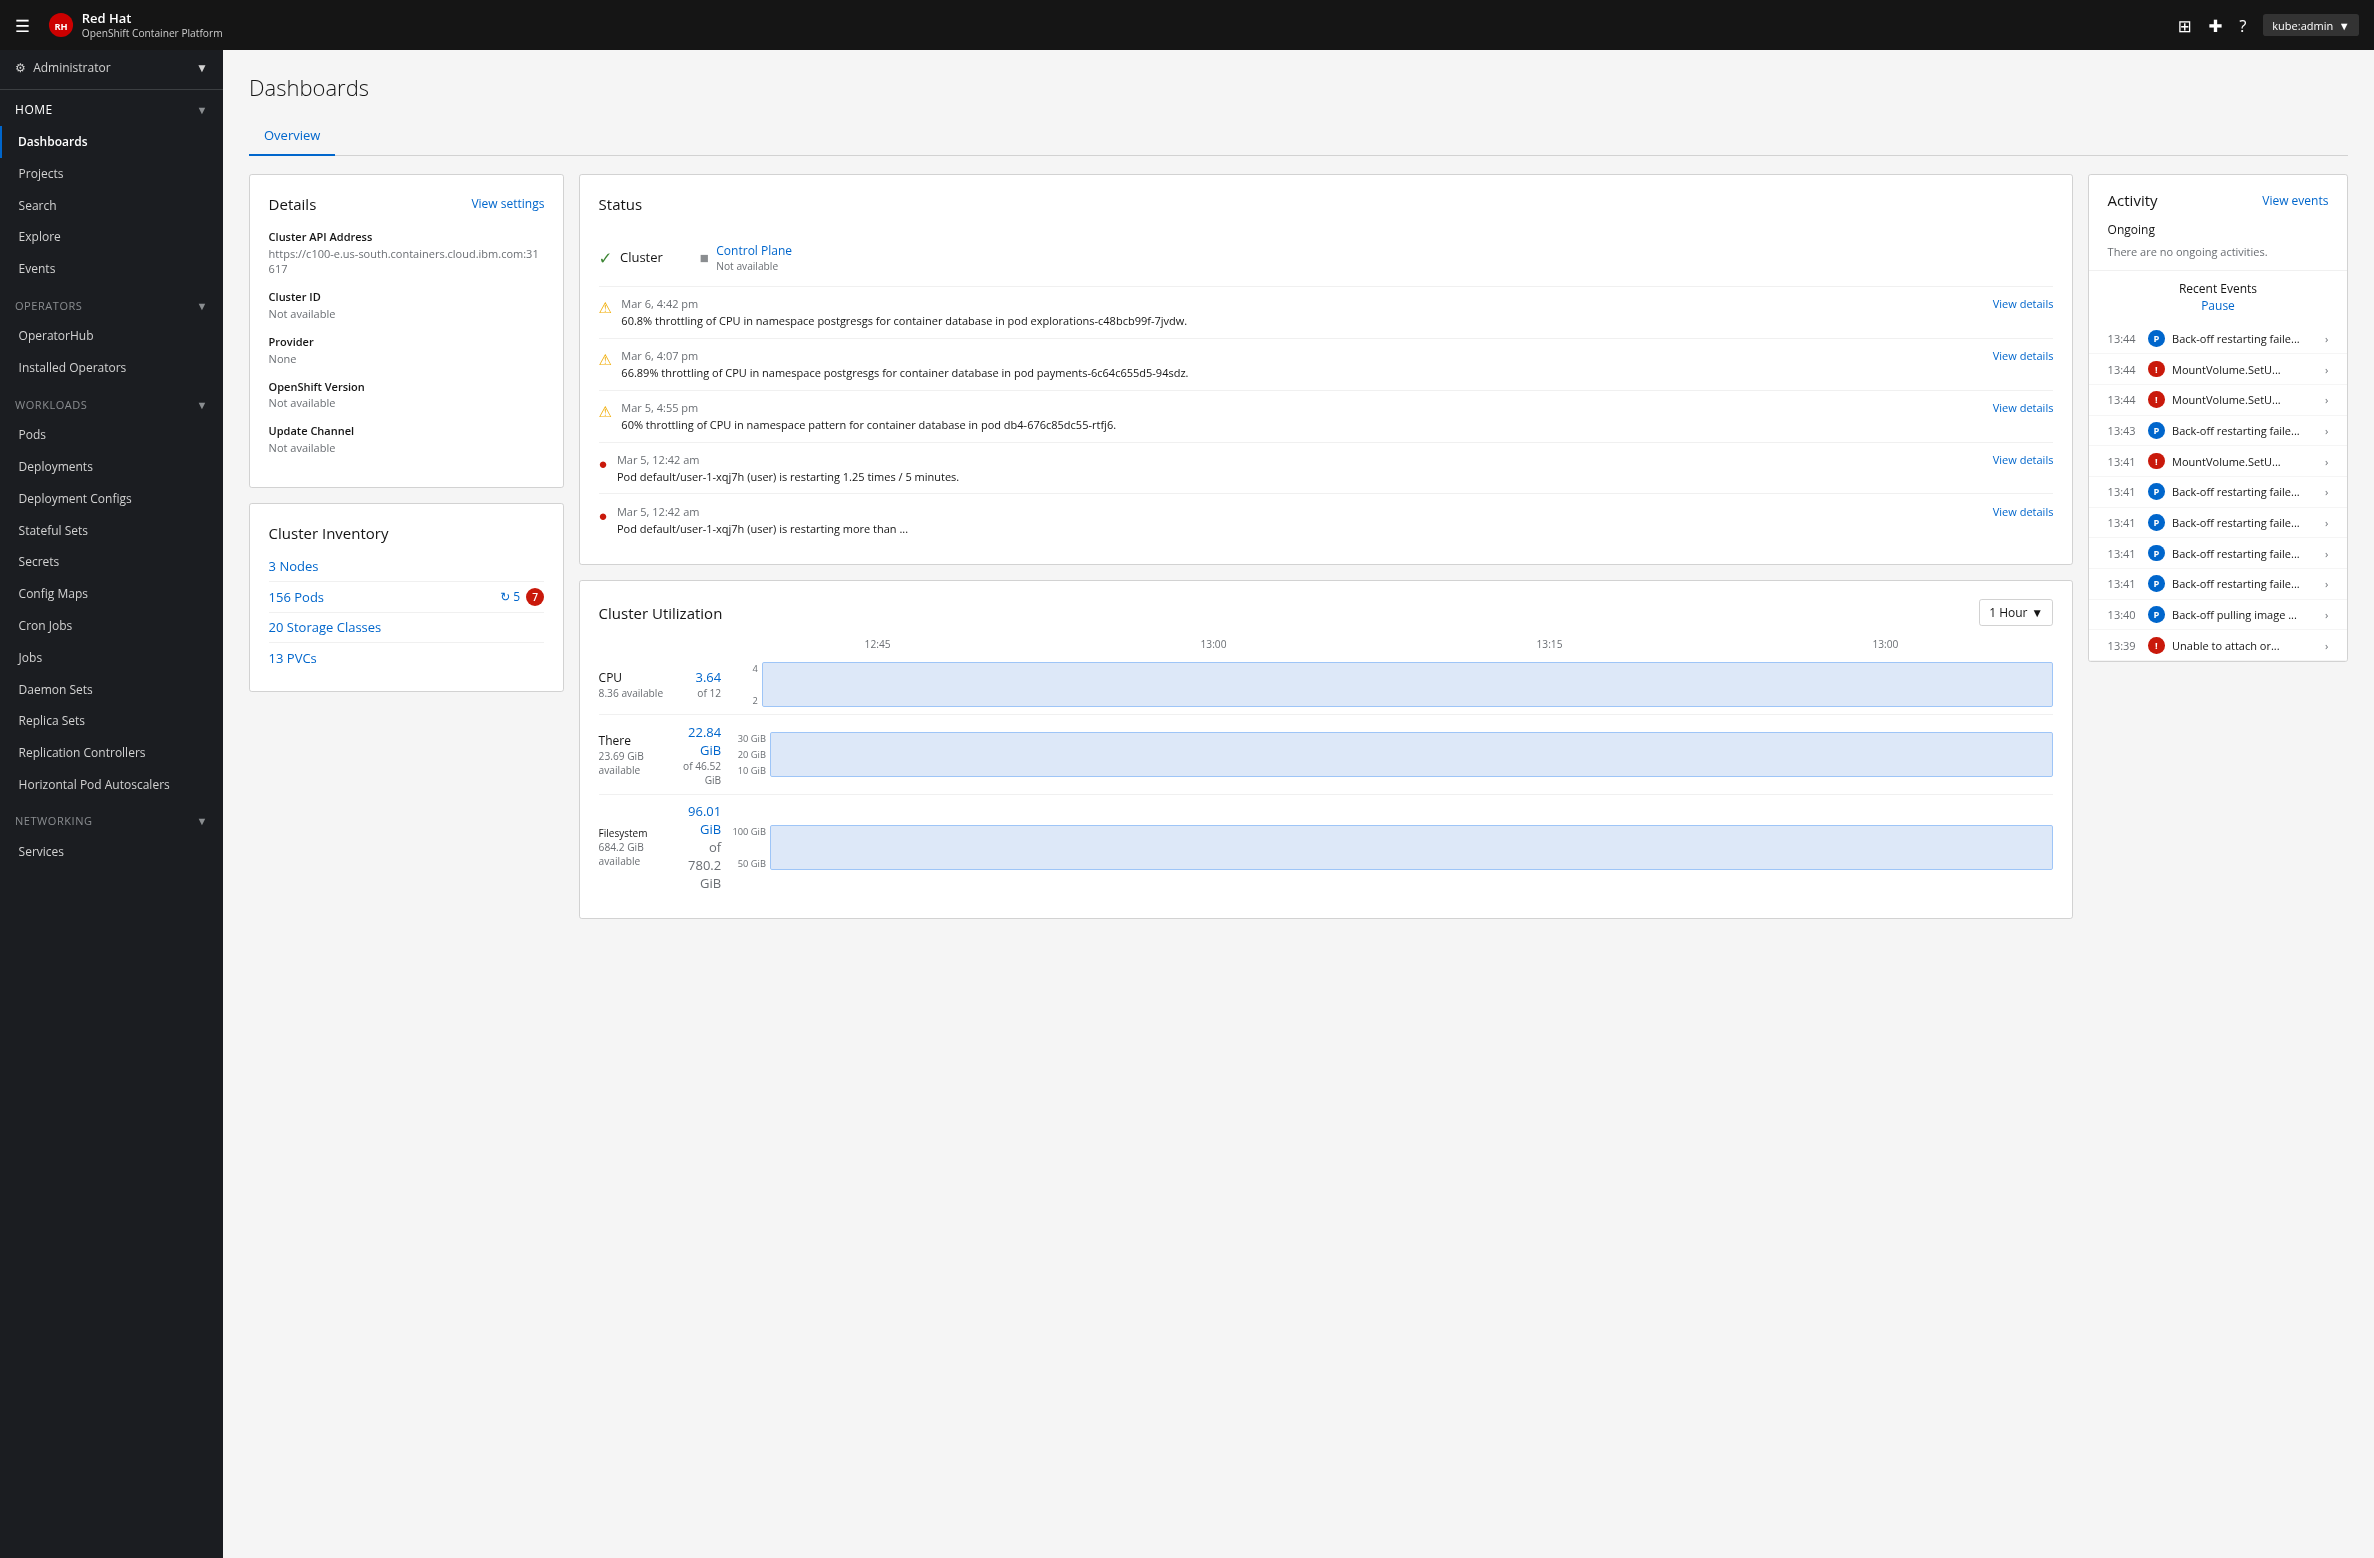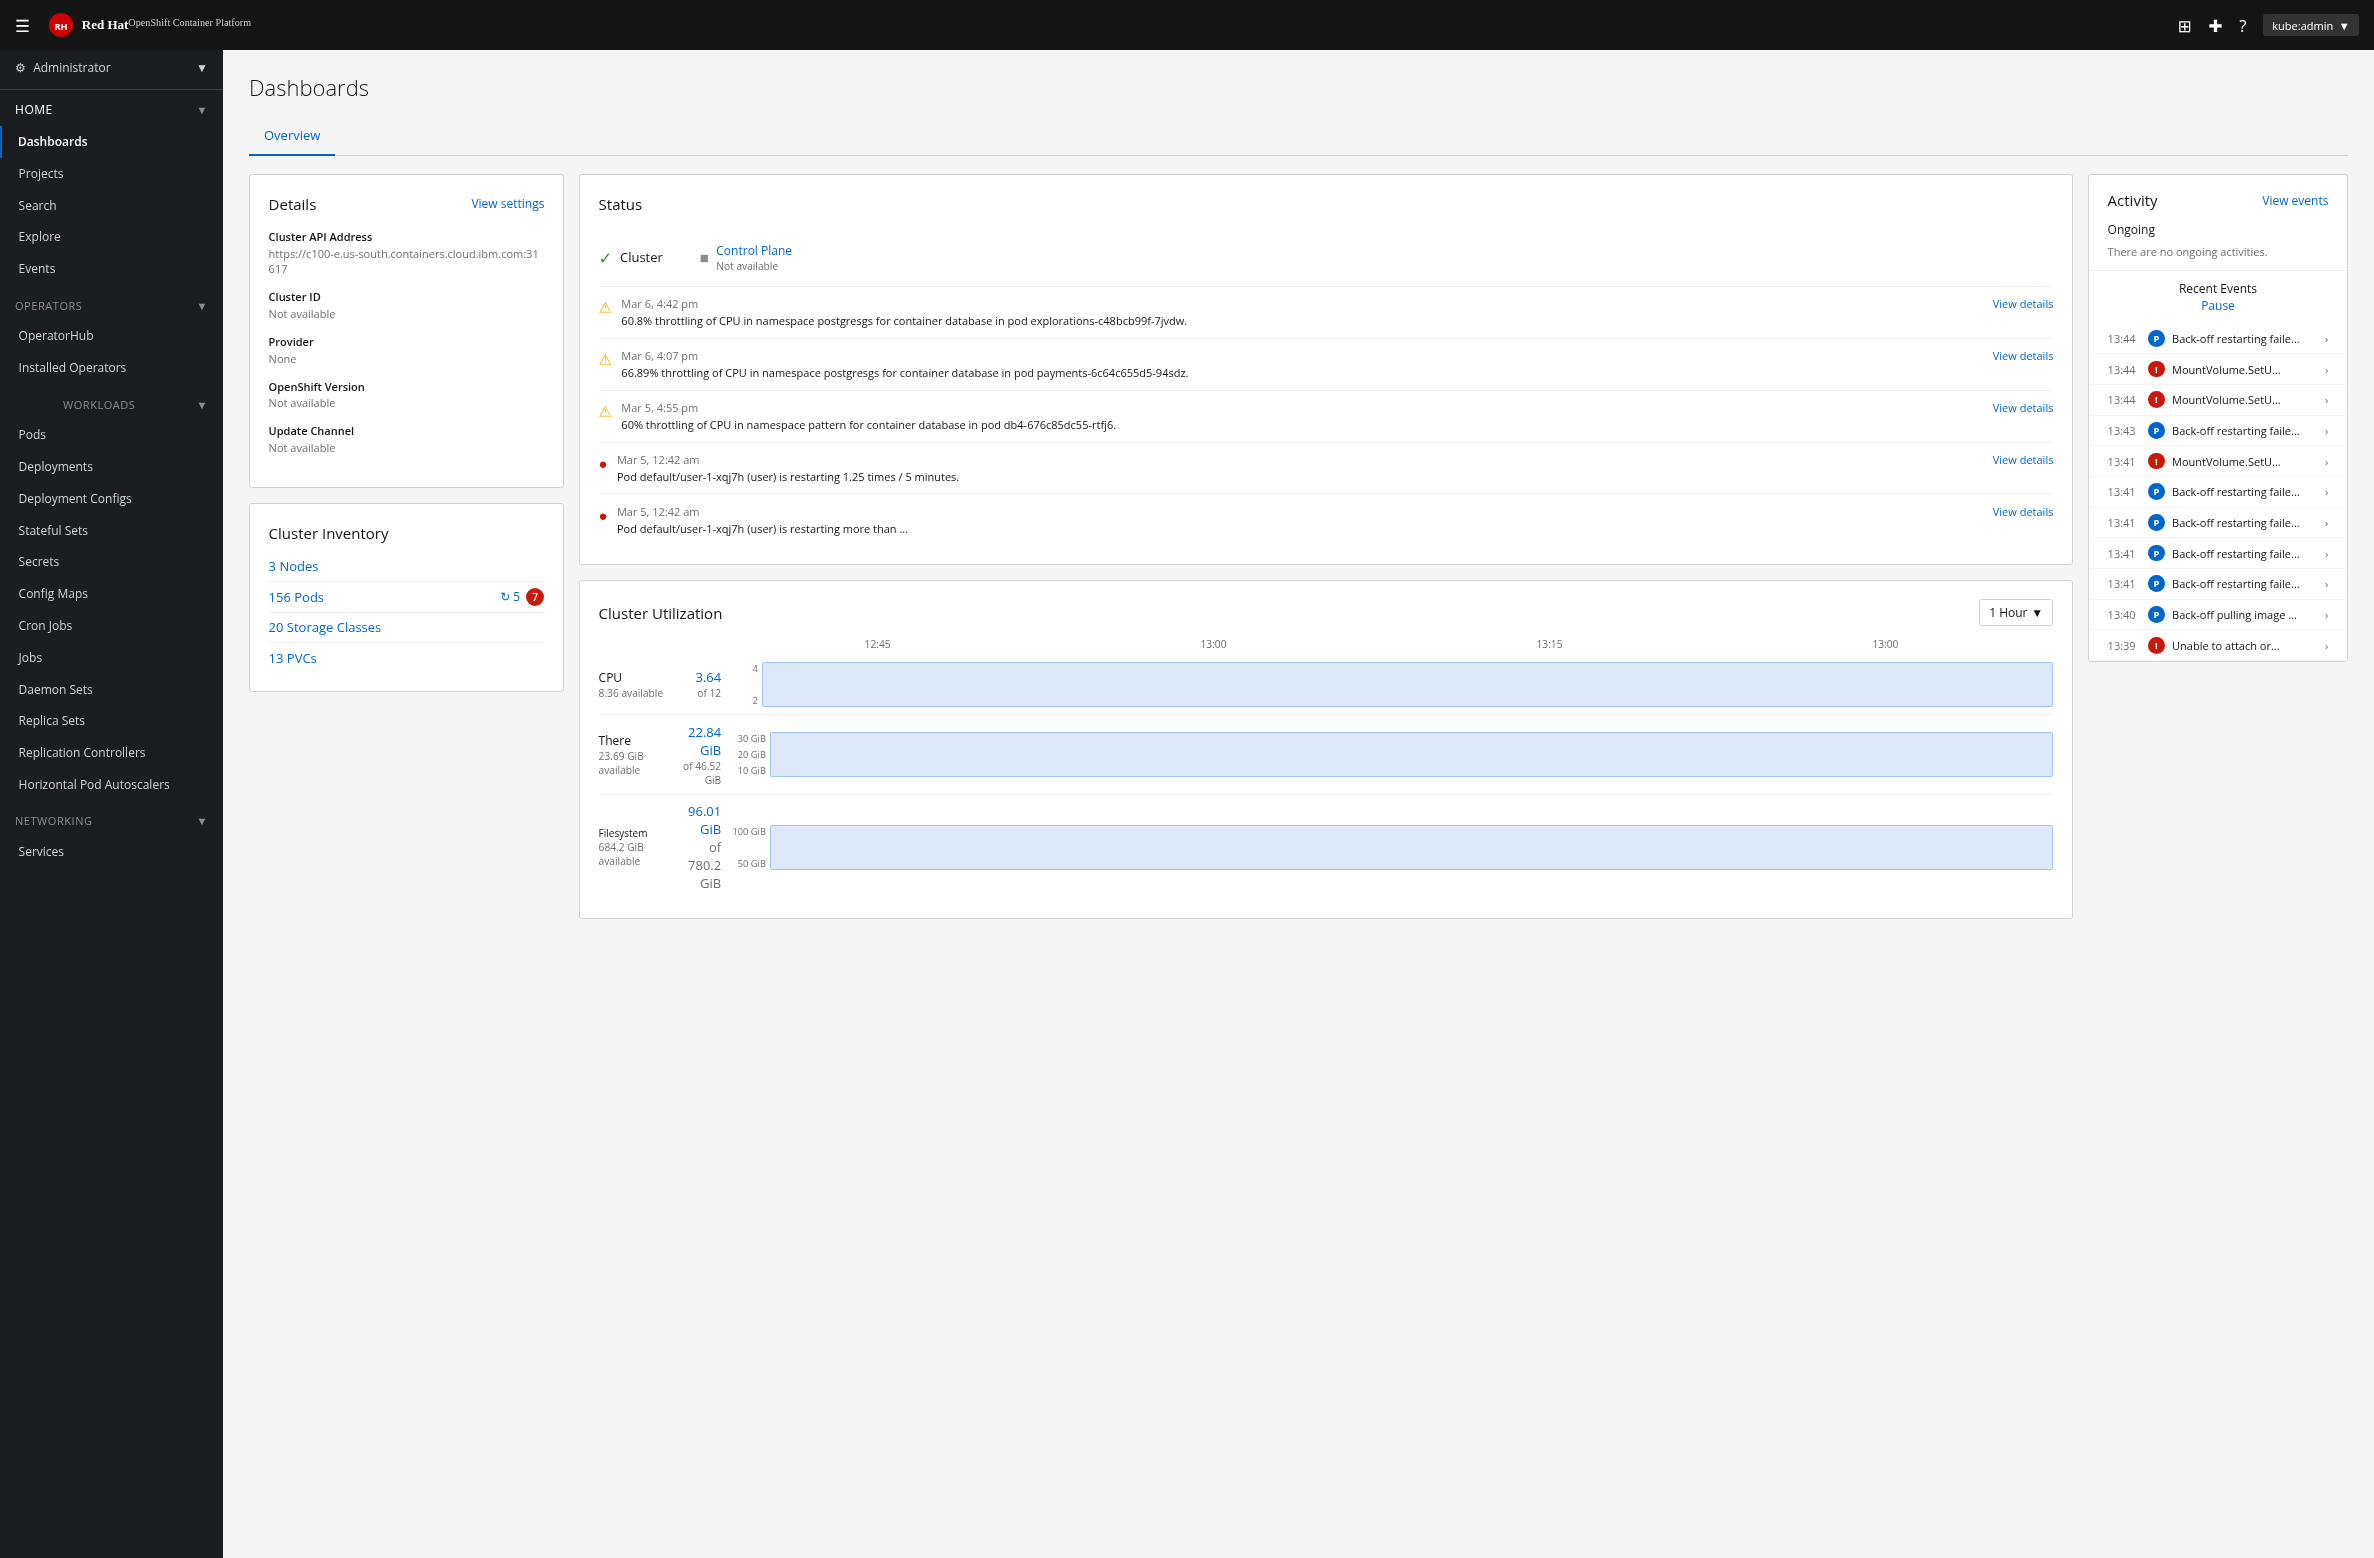--- a/index.html
+++ b/index.html
@@ -13,21 +13,21 @@
       display: flex;
       align-items: center;
       padding: 0 15px;
       gap: 11px;
       position: fixed;
       top: 0; left: 0; right: 0;
       z-index: 1000;
     }
     .topnav-hamburger { color: #fff; font-size: 16.7px; cursor: pointer; margin-right: 7.4px; }
     .topnav-brand { display: flex; align-items: center; gap: 7.4px; }
-    .topnav-brand-text { display: flex; flex-direction: row; line-height: 1.2; font-family: Liberation Serif, serif; }
+    .topnav-brand-text { display: flex; flex-direction: column; line-height: 1.2; }
     .topnav-brand-text .brand-main { font-size: 13px; font-weight: 600; color: #fff; }
     .topnav-brand-text .brand-sub { font-size: 10.2px; color: #ccc; }
     .topnav-spacer { flex: 1; }
     .topnav-icons { display: flex; align-items: center; gap: 16.7px; }
     .topnav-icon { color: #fff; font-size: 16.7px; cursor: pointer; }
     .topnav-user { display: flex; align-items: center; gap: 5.6px; background: #333; padding: 3.7px 9.3px; border-radius: 2.8px; color: #fff; font-size: 11px; cursor: pointer; }
 
     
     .layout { display: flex; margin-top: 50px; height: calc(100vh - 50px); }
 
@@ -200,21 +200,21 @@
 
     <div class="sidebar-group-header" style="margin-top:5.6px;">
       <div class="group-label">
         <span>Operators</span>
       </div>
       <span>▼</span>
     </div>
     <div class="sidebar-item">OperatorHub</div>
     <div class="sidebar-item">Installed Operators</div>
 
-    <div class="sidebar-group-header" style="margin-top:5.6px;margin-left:48px;">
+    <div class="sidebar-group-header" style="margin-top:5.6px;">
       <div class="group-label">
         <span>Workloads</span>
       </div>
       <span>▼</span>
     </div>
     <div class="sidebar-item">Pods</div>
     <div class="sidebar-item">Deployments</div>
     <div class="sidebar-item">Deployment Configs</div>
     <div class="sidebar-item">Stateful Sets</div>
     <div class="sidebar-item">Secrets</div>

